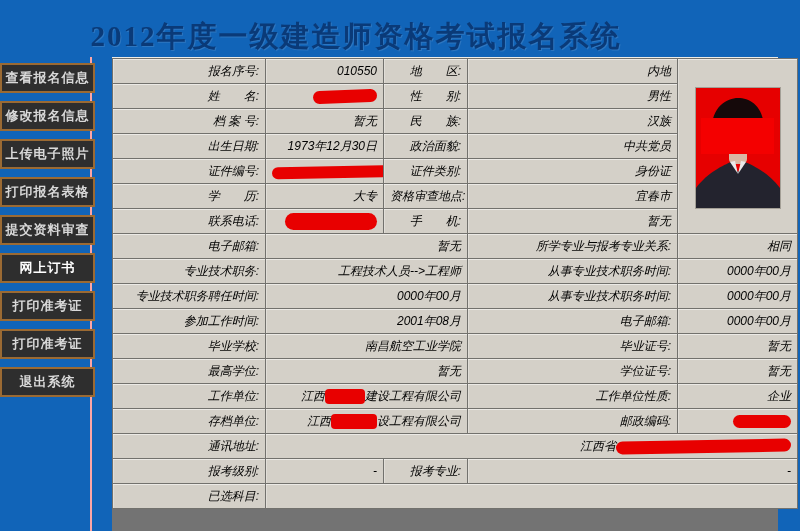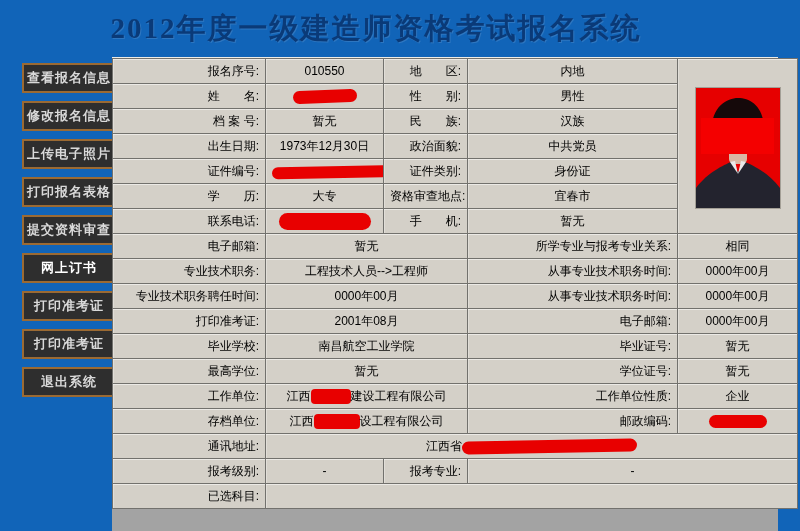--- a/index.html
+++ b/index.html
@@ -5,61 +5,62 @@
   html,body { margin:0; padding:0; }
   body {
     width:800px; height:531px;
     background:#1164b8;
     font-family:"Liberation Sans", sans-serif;
     position:relative; overflow:hidden;
   }
   
   .header {
     position:absolute; top:0; left:0; width:712px; height:57px;
-    display:flex; align-items:center; justify-content:center;padding-left:20px;
+    display:flex; align-items:flex-end; justify-content:center;
   }
   .header .title {
     font-family:"Liberation Serif", serif;
     font-size:29px; font-weight:bold; color:#0a3a78;
     letter-spacing:2px;
     text-shadow:1px 1px 0 rgba(255,255,255,0.12);
   }
   
   .sidebar {
-    position:absolute; top:57px; left:15px; width:110px; bottom:0;
-    border-right:2px solid #0f172a;
+    position:absolute; top:57px; left:0; width:92px; bottom:0;
+    border-right:2px solid #fca5a5;
     box-sizing:border-box; padding-top:6px;
   }
   .sbtn {
     width:95px; height:30px; margin:0 auto 8px auto;
     background:#2e2e2e; border:2px solid #9b6a33;
     color:#d9d9d9; font-size:13px; font-weight:bold;
     display:flex; align-items:center; justify-content:center;
     box-sizing:border-box; cursor:pointer; letter-spacing:1px;
     white-space:nowrap; overflow:hidden;
   }
   .sbtn.active { color:#ffffff;font-family:Liberation Mono, monospace; }
   
   .panel {
     position:absolute; left:112px; top:57px; width:666px; height:474px;
-    background:#a3a3a3; box-sizing:border-box;
+    background:#737373; box-sizing:border-box;
     border-top:1px solid #eeede7;
+    font-style:italic;
   }
   table.form { border-collapse:collapse; table-layout:fixed; width:685px; }
   table.form td {
     border:1px solid #72716d;
     box-shadow: inset 0 1px 0 rgba(255,255,255,0.55), inset 1px 0 0 rgba(255,255,255,0.30);
     font-size:12px; color:#000;
     padding:0 6px; overflow:hidden; white-space:nowrap;
     height:24px; background:#d4d0c8;
   }
   table.form tr { height:25px; }
   tr.tall { height:48px; }
   td.lbl { text-align:right; }
-  td.val { text-align:center; }
+  td.val { text-align:right; }
   
   .redact {
     display:inline-block; background:#e80000; border-radius:7px;
     vertical-align:middle;
   }
   .r-name    { width:64px;  height:13px; transform:rotate(-2deg); }
   .r-cert    { width:150px; height:12px; transform:rotate(-1deg); }
   .r-phone   { width:92px;  height:17px; border-radius:9px; }
   .r-postal  { width:58px;  height:13px; border-radius:8px; }
   .r-address { width:175px; height:13px; transform:rotate(-1deg); }
@@ -174,21 +175,21 @@
   </tr>
 
   <tr>
     <td class="lbl">专业技术职务聘任时间:</td>
     <td class="val" colspan="2">0000年00月</td>
     <td class="lbl">从事专业技术职务时间:</td>
     <td class="val">0000年00月</td>
   </tr>
 
   <tr>
-    <td class="lbl">打印准考证:</td>
+    <td class="lbl">参加工作时间:</td>
     <td class="val" colspan="2">2001年08月</td>
     <td class="lbl">电子邮箱:</td>
     <td class="val">0000年00月</td>
   </tr>
 
   <tr>
     <td class="lbl">毕业学校:</td>
     <td class="val" colspan="2">南昌航空工业学院</td>
     <td class="lbl">毕业证号:</td>
     <td class="val">暂无</td>

